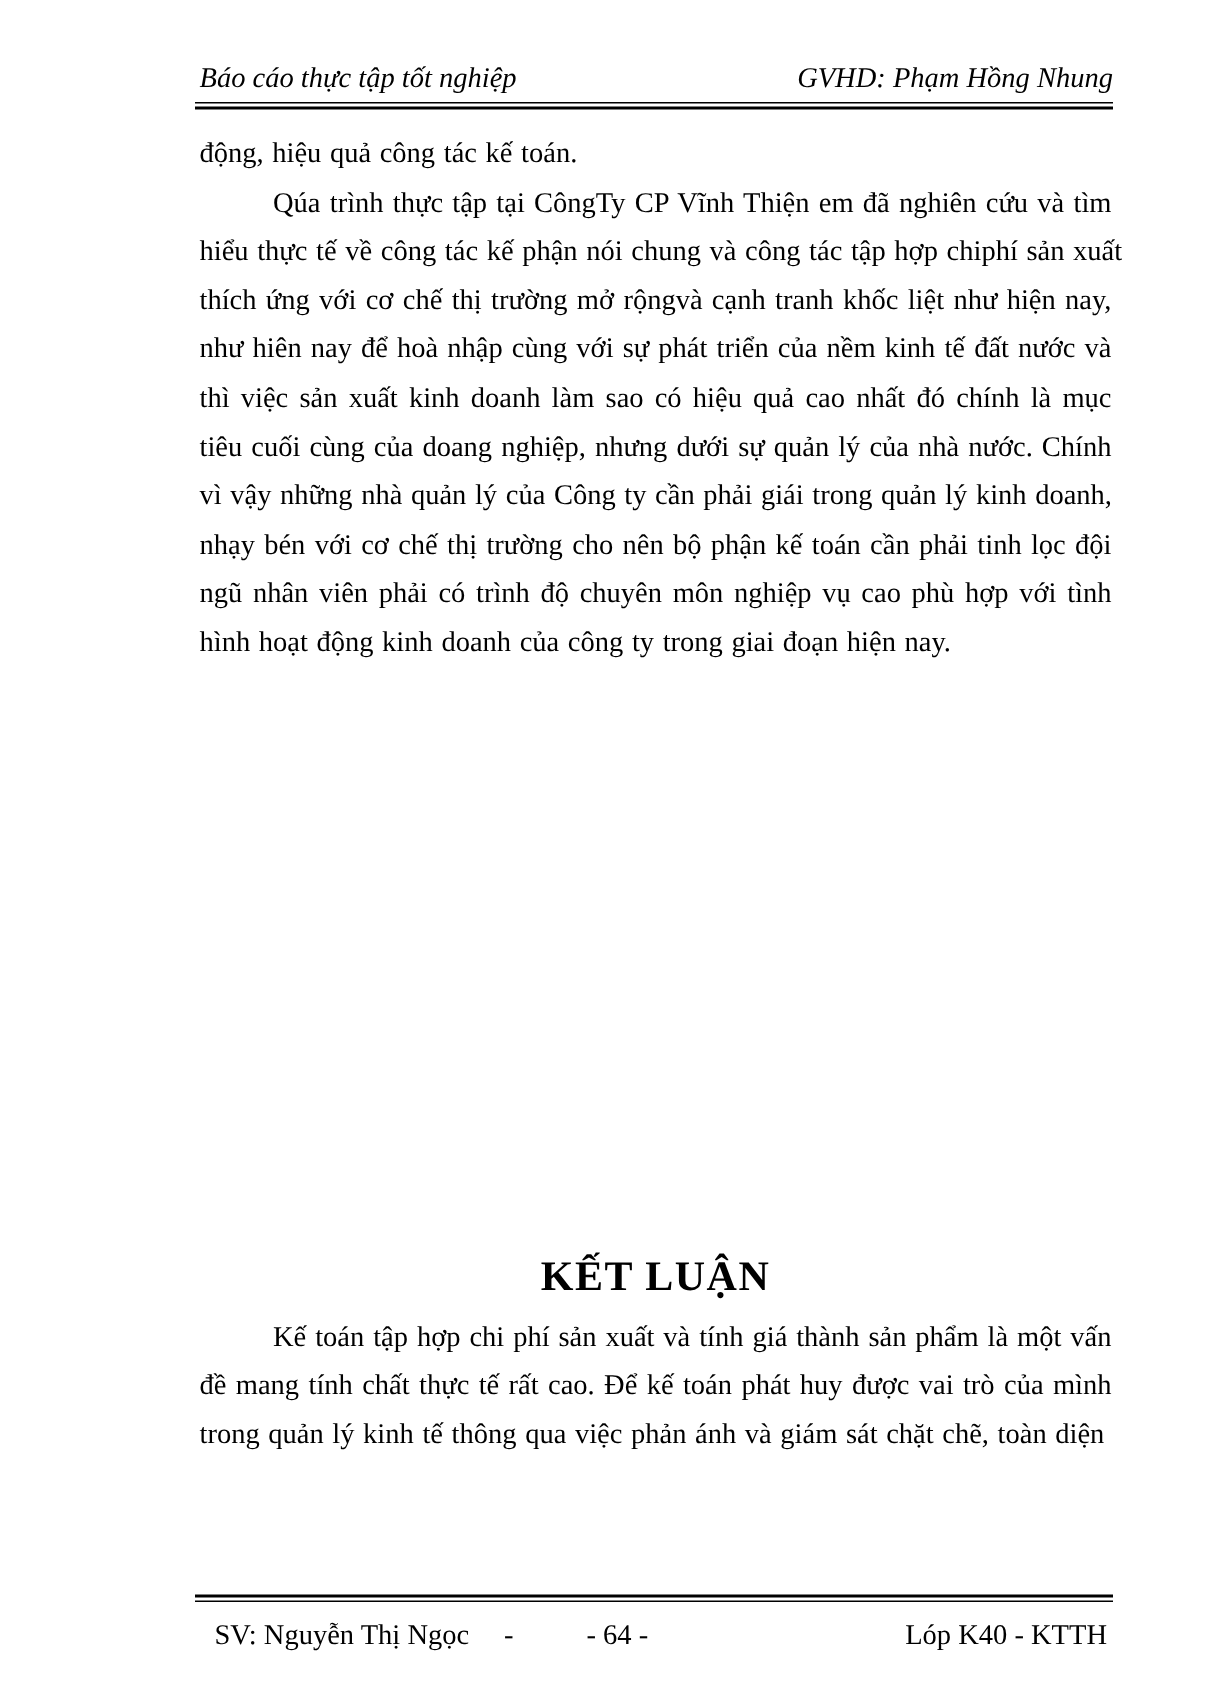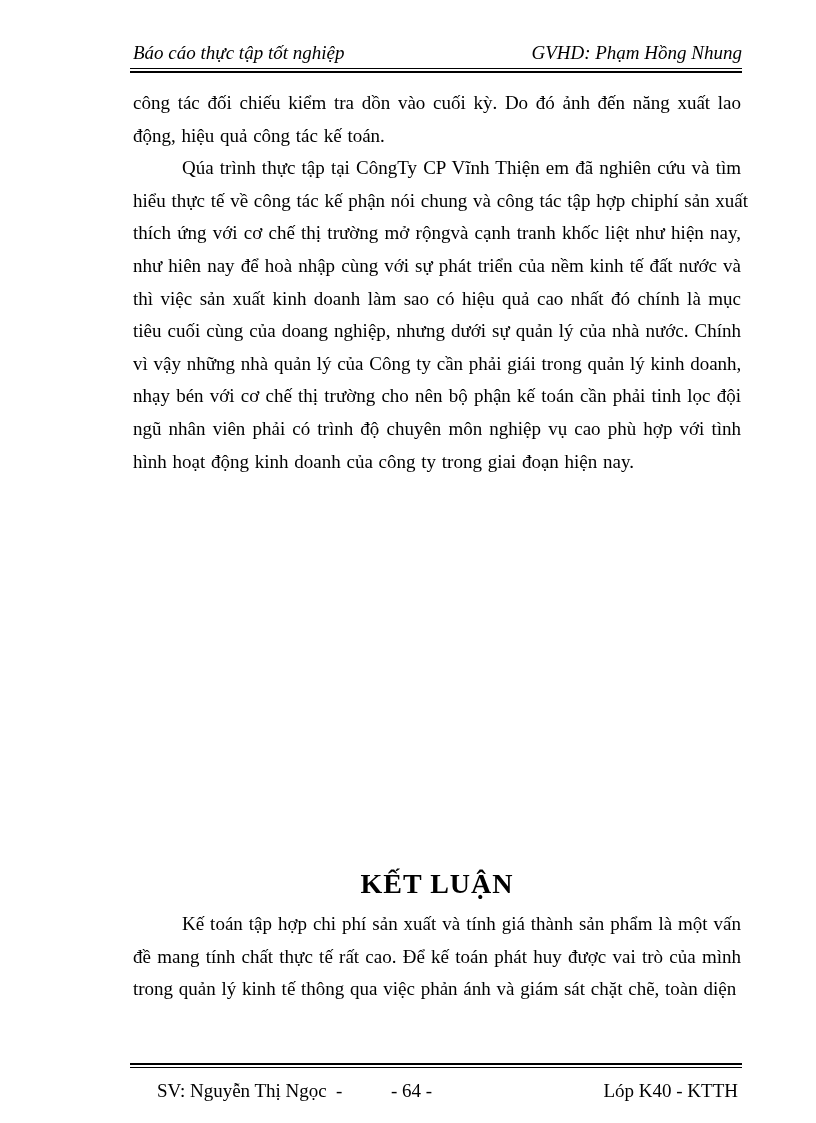--- a/index.html
+++ b/index.html
@@ -53,21 +53,21 @@
     position: absolute;
     top: 1051px; left: 130px; width: 612px; height: 2px;
     border-top: 2px solid #000;
     border-bottom: 1px solid #000;
   }
   .footer {
     position: absolute;
     top: 1066px; left: 133px; width: 609px; height: 28px;
     font-size: 19px; line-height: 26px;
   }
-  .f-student { position: absolute; left: 24px; }
+  .f-student { position: absolute; left: 10px; }
   .f-dash    { position: absolute; left: 203px; }
   .f-page    { position: absolute; left: 258px; }
   .f-class   { position: absolute; right: 4px; }
   
   .page-break-dots {
     position: absolute;
     top: 1116px; left: 20px; right: 22px;
     border-top: 2px dotted #a9e9bd;
   }
 </style>
@@ -77,21 +77,20 @@
 <div class="page">
 
   <div class="header">
     <span>Báo cáo thực tập tốt nghiệp</span>
     <span>GVHD: Phạm Hồng Nhung</span>
   </div>
   <div class="header-rule"></div>
 
   <div class="content">
     <div class="para">
-        <div class="para-line first">công tác đối chiếu kiểm tra dồn vào cuối kỳ. Do đó ảnh đến năng xuất lao</div>
         <div class="para-line last">động, hiệu quả công tác kế toán.</div>
       </div>
     <div class="para indent">
         <div class="para-line first">Qúa trình thực tập tại CôngTy CP Vĩnh Thiện em đã nghiên cứu và tìm</div>
         <div class="para-line">hiểu thực tế về công tác kế phận nói chung và công tác tập hợp chiphí sản xuất</div>
         <div class="para-line">thích ứng với cơ chế thị trường mở rộngvà cạnh tranh khốc liệt như hiện nay,</div>
         <div class="para-line">như hiên nay để hoà nhập cùng với sự phát triển của nềm kinh tế đất nước và</div>
         <div class="para-line">thì việc sản xuất kinh doanh làm sao có hiệu quả cao nhất đó chính là mục</div>
         <div class="para-line">tiêu cuối cùng của doang nghiệp, nhưng dưới sự quản lý của nhà nước. Chính</div>
         <div class="para-line">vì vậy những nhà quản lý của Công ty cần phải giái trong quản lý kinh doanh,</div>

